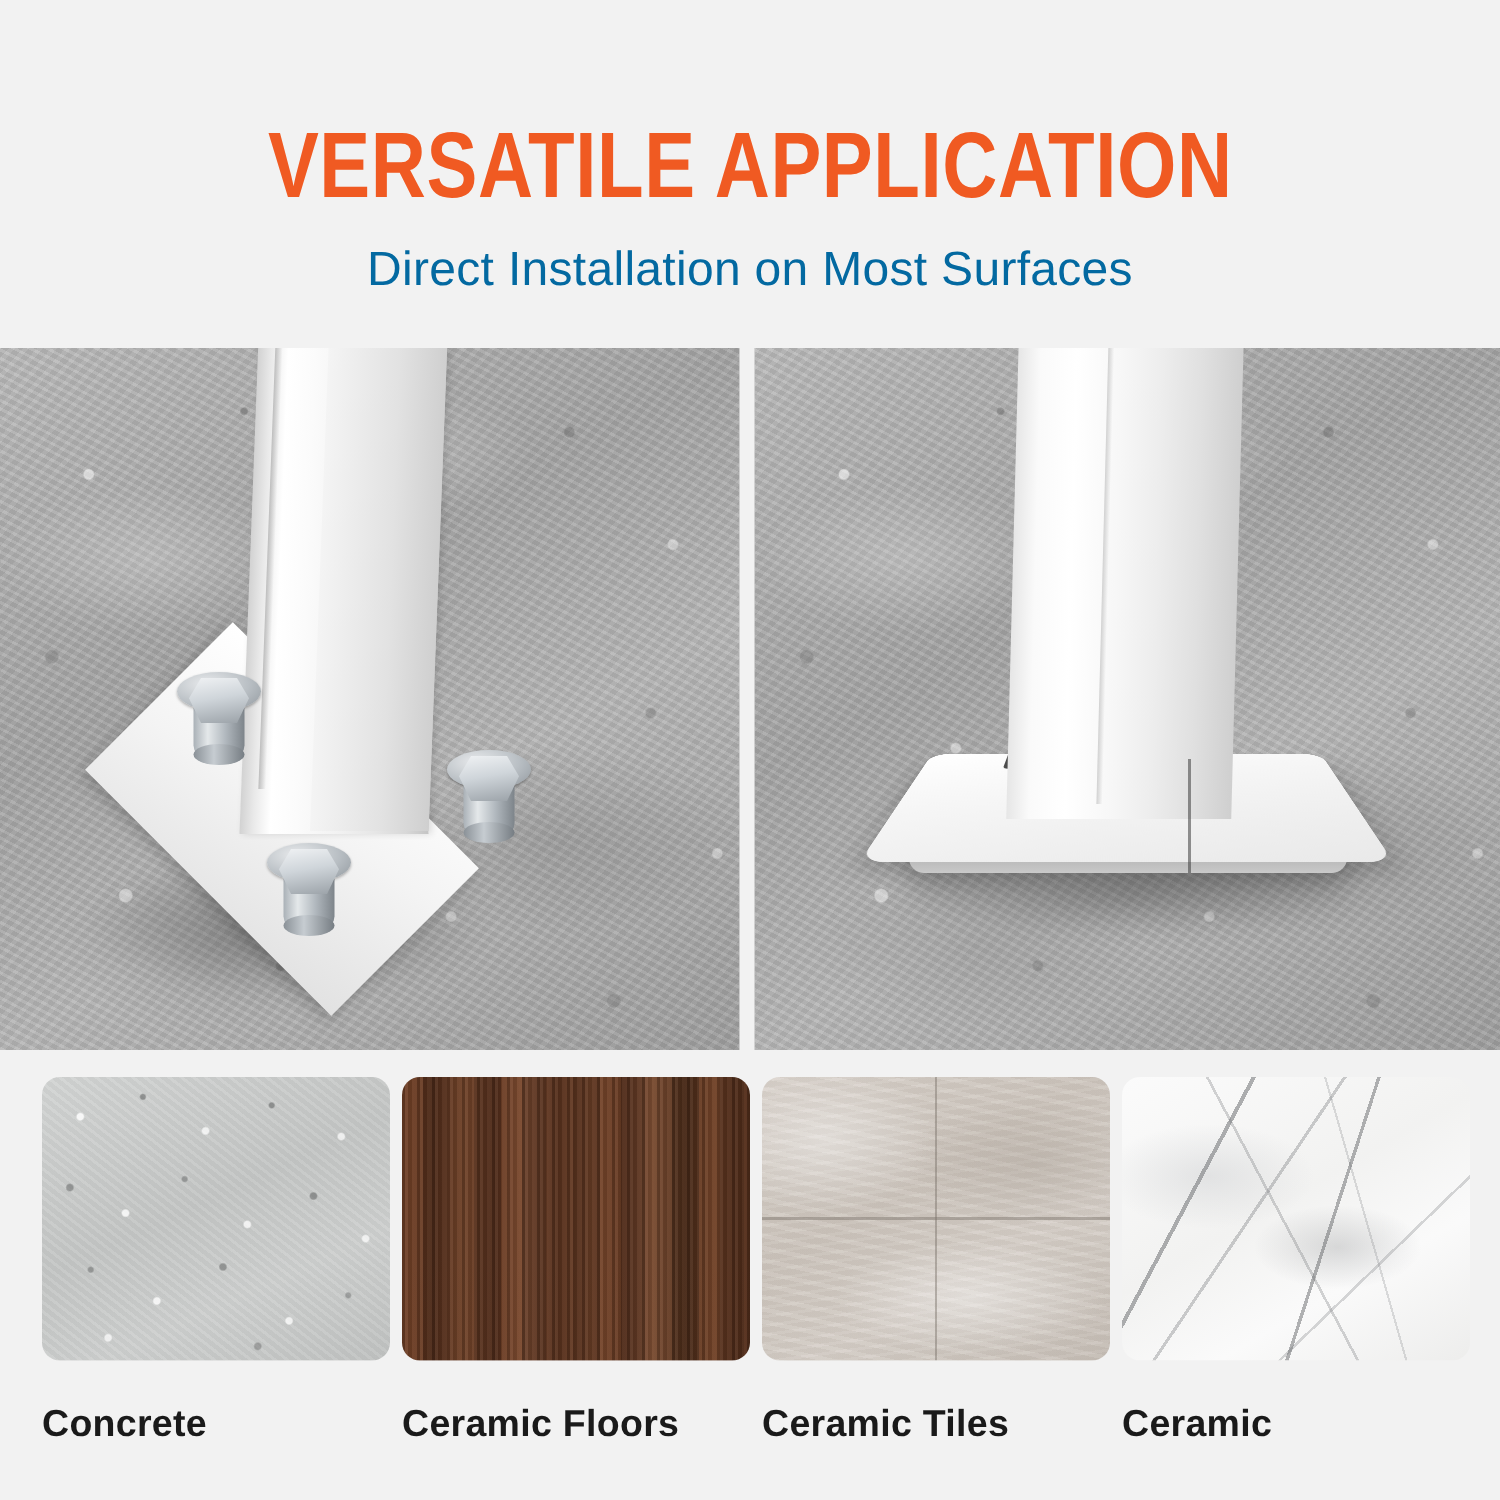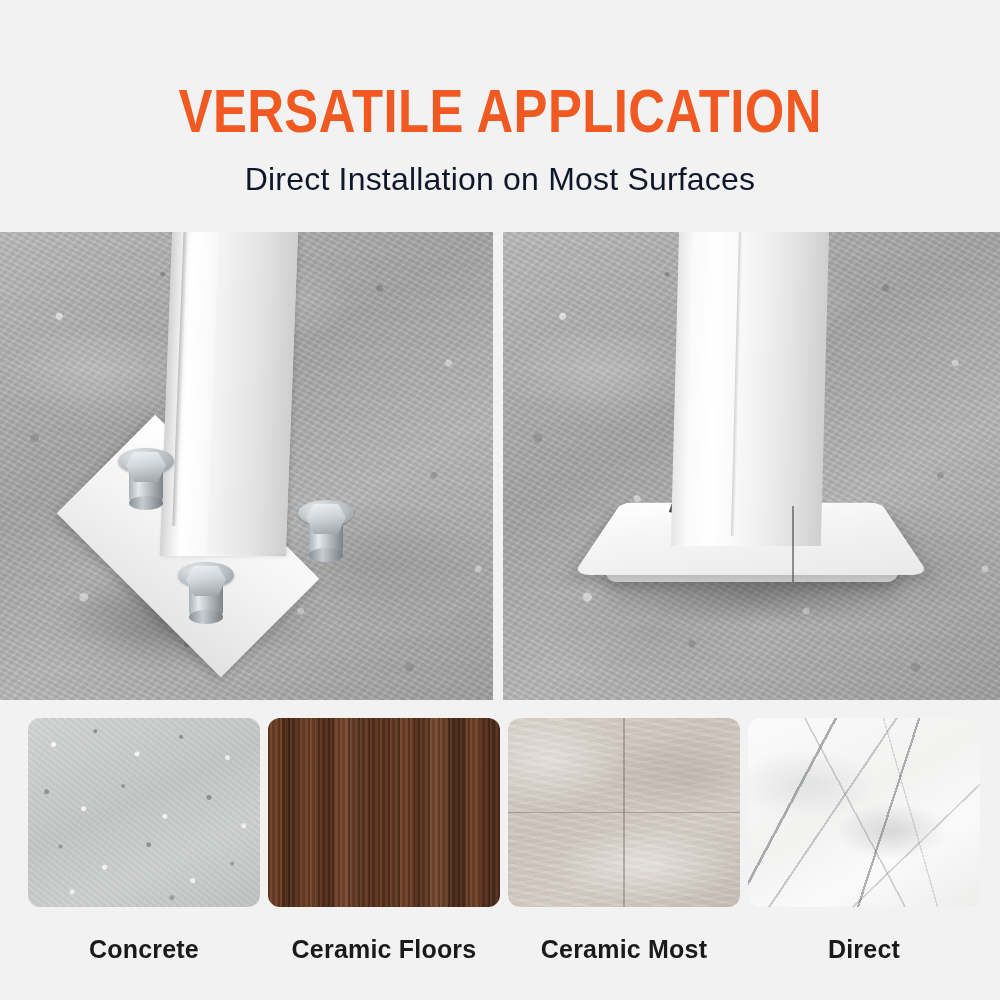--- a/index.html
+++ b/index.html
@@ -24,21 +24,21 @@
     color:#f05a22;
     transform:scaleX(0.82);
     transform-origin:center;
     white-space:nowrap;
   }
   .subheadline {
     margin-top:19px;
     font-size:32px;
     line-height:36px;
     font-weight:400;
-    color:#0f172a;
+    color:#0369a1;
     letter-spacing:0.2px;
     white-space:nowrap;
   }
 
   
   .photo-band { position:absolute; left:0; top:232px; width:1000px; height:468px; }
   .photo { position:absolute; top:0; height:468px; overflow:hidden; }
   .photo-left  { left:0px;   width:493px; }
   .photo-right { left:503px; width:497px; }
 
@@ -175,21 +175,21 @@
   .swatches { position:absolute; left:0; top:718px; width:1000px; height:282px; }
   .swatch-cell { position:absolute; top:0; width:232px; }
   .swatch-cell:nth-child(1){ left:28px; }
   .swatch-cell:nth-child(2){ left:268px; }
   .swatch-cell:nth-child(3){ left:508px; }
   .swatch-cell:nth-child(4){ left:748px; }
   .swatch-tile {
     width:232px; height:189px; border-radius:12px; overflow:hidden; position:relative;
   }
   .swatch-label {
-    margin-top:28px; text-align:center;
+    margin-top:28px; 
     font-size:25px; font-weight:bold; color:#1a1a1a; letter-spacing:.2px;
     white-space:nowrap;
   }
 
   
   .tex-concrete {
     background-color:#c7c9c8;
     background-image:
       radial-gradient(circle at 11% 14%, rgba(255,255,255,.85) 0 2px, transparent 3px),
       radial-gradient(circle at 29% 7%,  rgba(90,92,92,.55) 0 1.5px, transparent 2.5px),
@@ -314,23 +314,23 @@
       <div class="swatch-label">Concrete</div>
     </div>
 
     <div class="swatch-cell">
       <div class="swatch-tile tex-wood"></div>
       <div class="swatch-label">Ceramic Floors</div>
     </div>
 
     <div class="swatch-cell">
       <div class="swatch-tile tex-tile"></div>
-      <div class="swatch-label">Ceramic Most</div>
+      <div class="swatch-label">Ceramic Tiles</div>
     </div>
 
     <div class="swatch-cell">
       <div class="swatch-tile tex-marble"></div>
-      <div class="swatch-label">Direct</div>
+      <div class="swatch-label">Ceramic</div>
     </div>
 
   </div>
 
 </div>
 
 </body></html>

